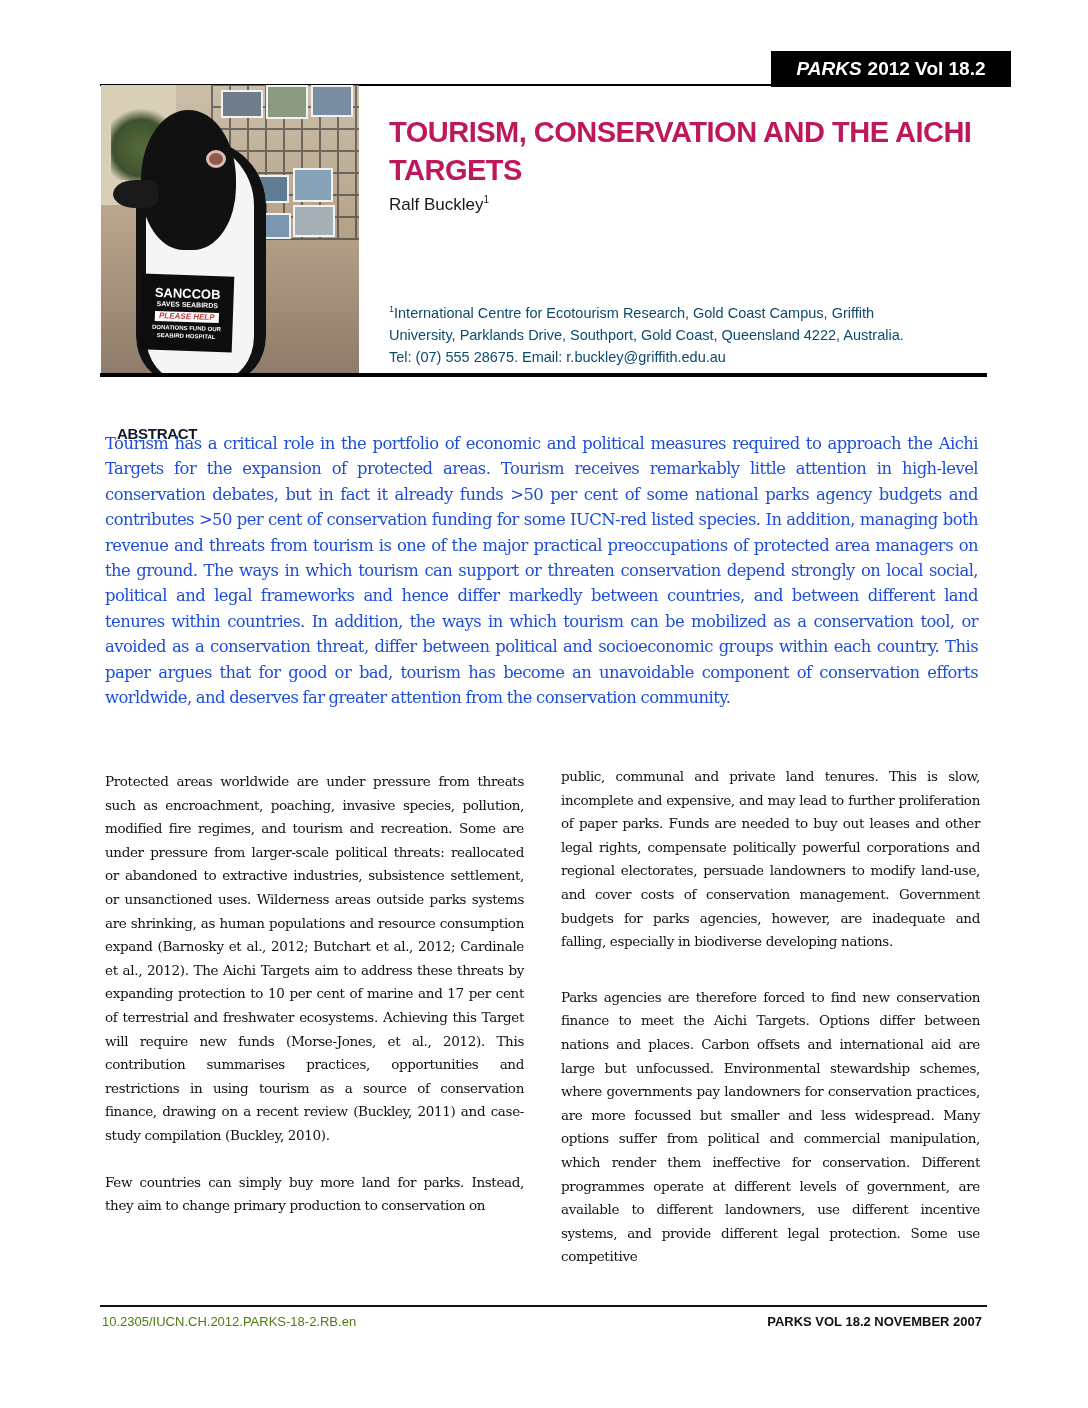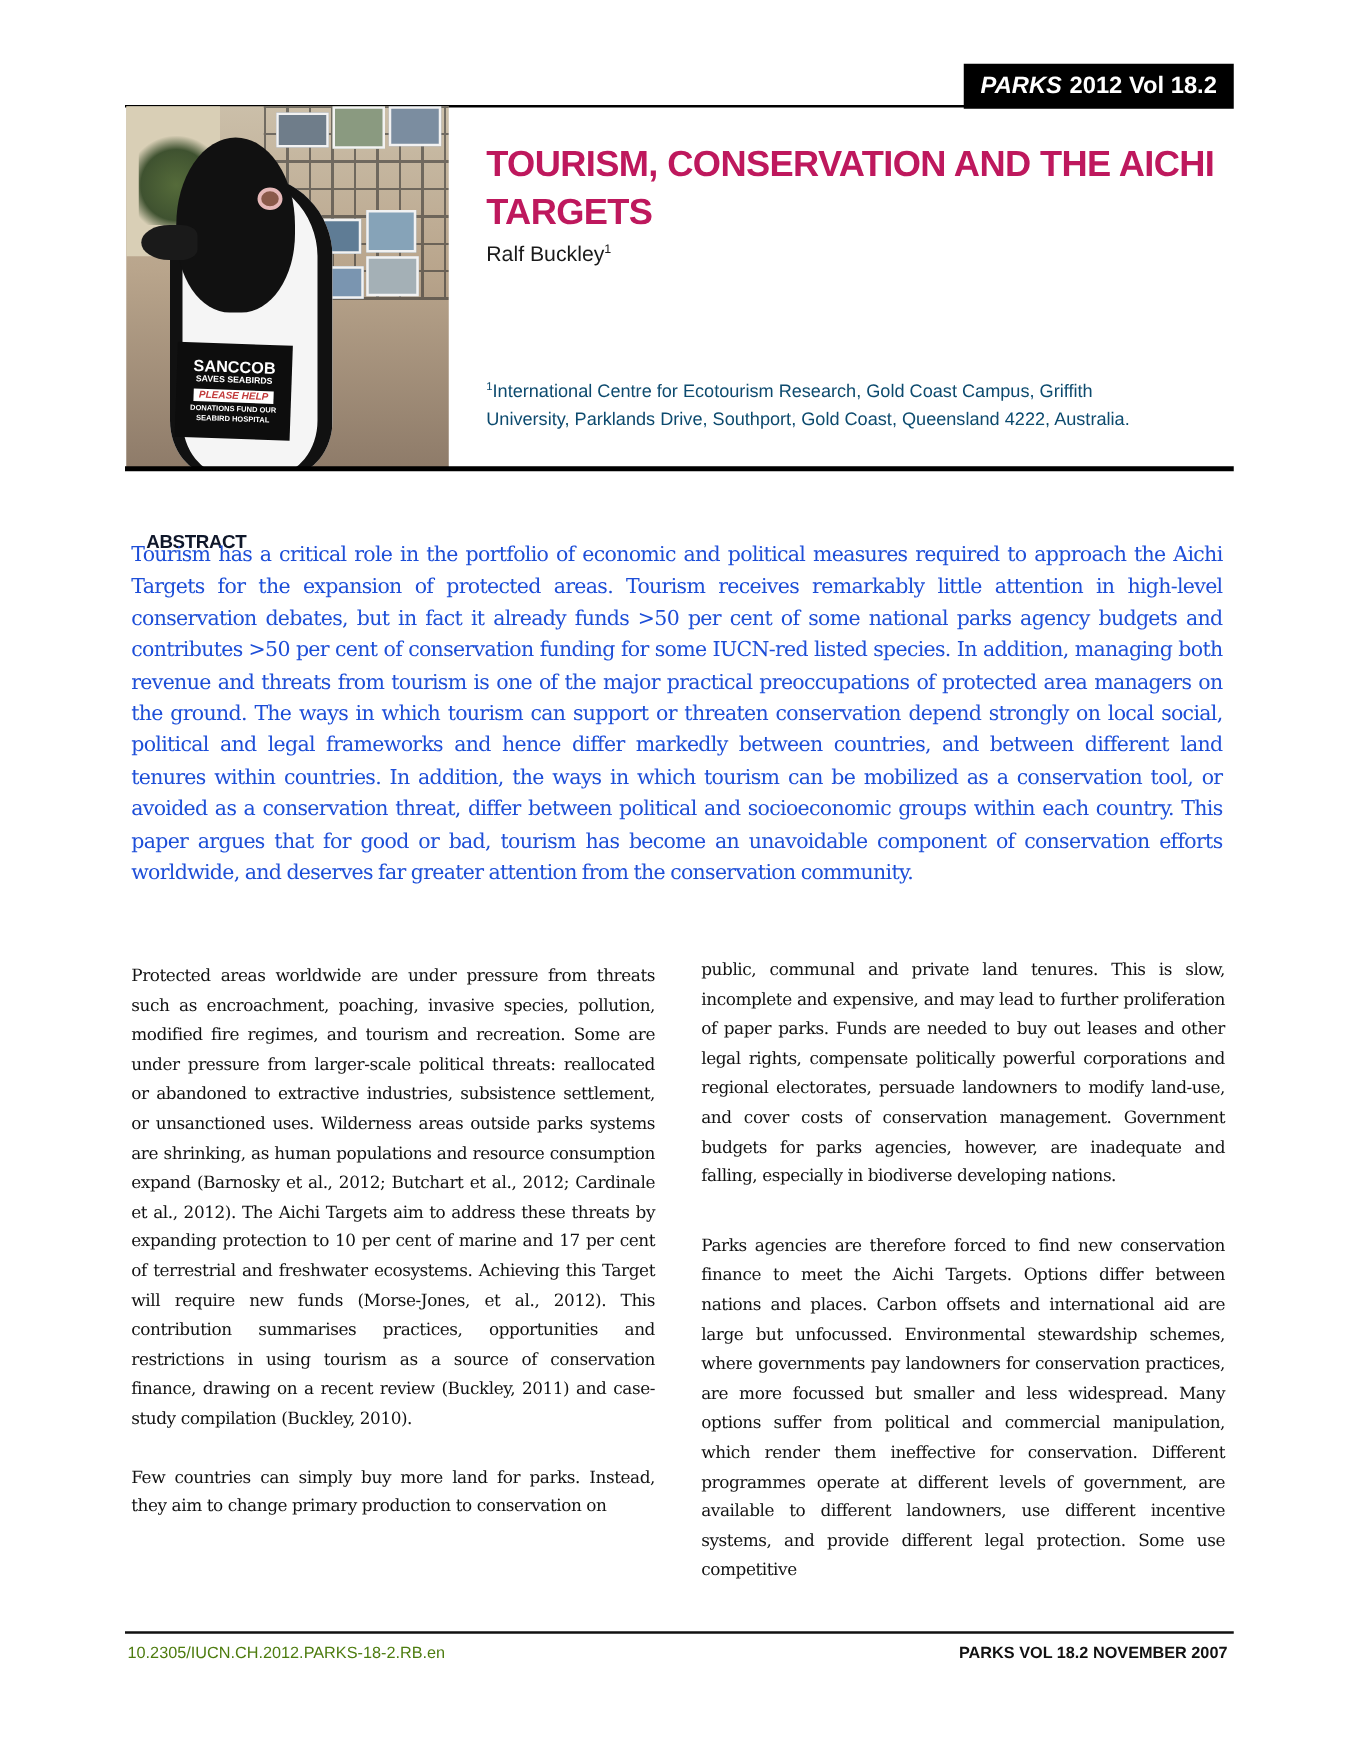--- a/index.html
+++ b/index.html
@@ -1,19 +1,19 @@
 <!DOCTYPE html>
 <html><head>
 <meta charset="utf-8">
 <style>
   html, body { margin: 0; padding: 0; background: #ffffff; }
   body { width: 1088px; height: 1408px; position: relative; overflow: hidden; color: #1a1a1a; }
 
   .badge {
-    position: absolute; left: 771px; top: 51px; width: 216px; height: 36px;
+    position: absolute; left: 771px; top: 51px; width: 240px; height: 36px;
     background: #000; color: #fff;
     font-family: "Liberation Sans", sans-serif; font-weight: bold; font-size: 19px;
     display: flex; align-items: center; justify-content: center; box-sizing: border-box;
   }
   .badge .brand { font-style: italic; margin-right: 6px; }
   .badge-rule { position: absolute; left: 100px; top: 84px; width: 672px; height: 2px; background: #000; }
 
   .photo {
     position: absolute; left: 101px; top: 85px; width: 258px; height: 290px; overflow: hidden;
     background: linear-gradient(180deg, #cbbfa9 0%, #b9a58c 45%, #8e7b69 100%);
@@ -108,20 +108,21 @@
 <div class="title-block">
   <h1 class="title">TOURISM, CONSERVATION AND THE AICHI TARGETS</h1>
   <div class="author">
     <span>Ralf Buckley</span><sup>1</sup>
   </div>
 </div>
 
 <div class="affil">
   <div><sup>1</sup><span>International Centre for Ecotourism Research, Gold Coast Campus, Griffith</span></div>
   <div>University, Parklands Drive, Southport, Gold Coast, Queensland 4222, Australia.</div>
+  <div>Tel: (07) 555 28675. Email: r.buckley@griffith.edu.au</div>
 </div>
 
 <div class="header-rule"></div>
 
 <h2 class="section-head abstract-head">ABSTRACT</h2>
 <p class="abstract">Tourism has a critical role in the portfolio of economic and political measures required to approach the Aichi Targets for the expansion of protected areas. Tourism receives remarkably little attention in high-level conservation debates, but in fact it already funds &gt;50 per cent of some national parks agency budgets and contributes &gt;50 per cent of conservation funding for some IUCN-red listed species. In addition, managing both revenue and threats from tourism is one of the major practical preoccupations of protected area managers on the ground. The ways in which tourism can support or threaten conservation depend strongly on local social, political and legal frameworks and hence differ markedly between countries, and between different land tenures within countries. In addition, the ways in which tourism can be mobilized as a conservation tool, or avoided as a conservation threat, differ between political and socioeconomic groups within each country. This paper argues that for good or bad, tourism has become an unavoidable component of conservation efforts worldwide, and deserves far greater attention from the conservation community.</p>
 
 <div class="col col-left">
   <p>Protected areas worldwide are under pressure from threats such as encroachment, poaching, invasive species, pollution, modified fire regimes, and tourism and recreation. Some are under pressure from larger-scale political threats: reallocated or abandoned to extractive industries, subsistence settlement, or unsanctioned uses. Wilderness areas outside parks systems are shrinking, as human populations and resource consumption expand (Barnosky et al., 2012; Butchart et al., 2012; Cardinale et al., 2012). The Aichi Targets aim to address these threats by expanding protection to 10 per cent of marine and 17 per cent of terrestrial and freshwater ecosystems. Achieving this Target will require new funds (Morse-Jones, et al., 2012). This contribution summarises practices, opportunities and restrictions in using tourism as a source of conservation finance, drawing on a recent review (Buckley, 2011) and case-study compilation (Buckley, 2010).</p>
   <div class="gap-lg"></div>

